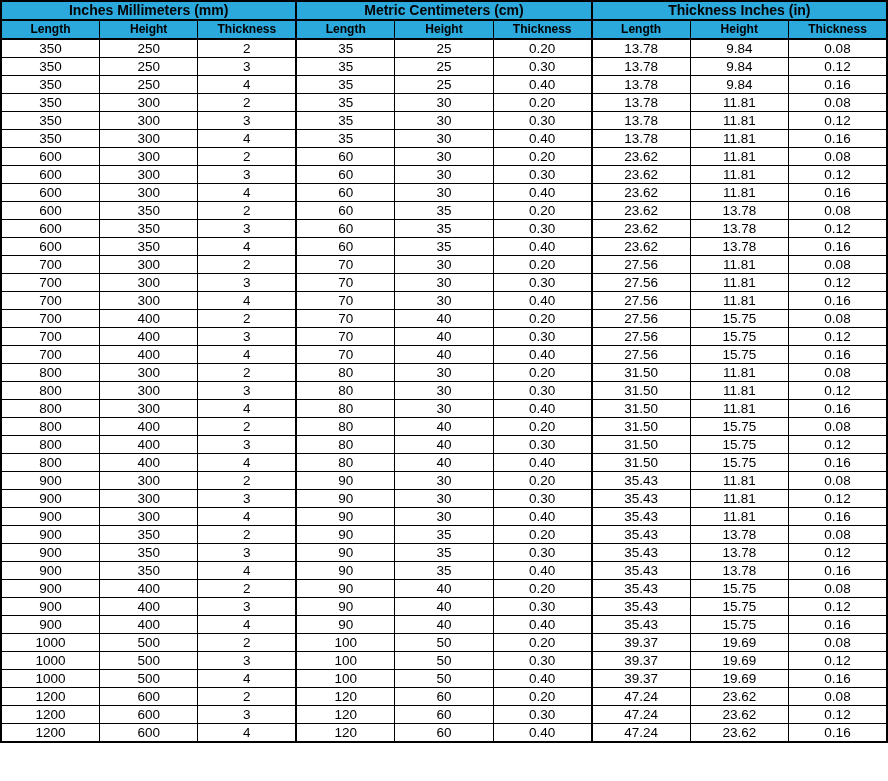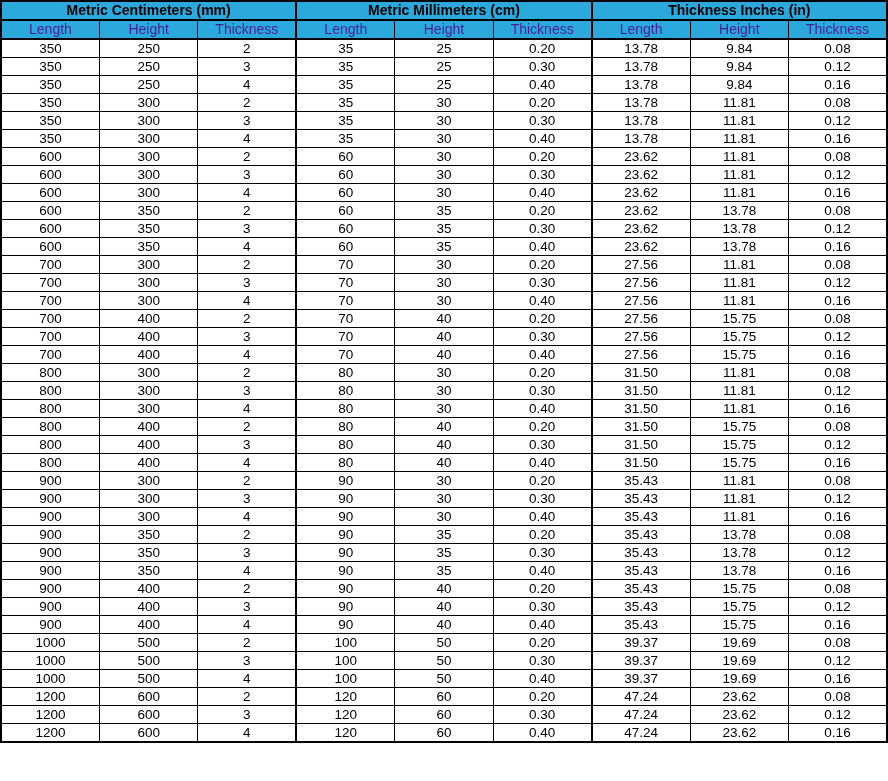--- a/index.html
+++ b/index.html
@@ -26,44 +26,44 @@
     background: #2BA9DD;
     color: #000;
     font-weight: bold;
     font-size: 14px;
     height: 17px;
     line-height: 17px;
     border: 2px solid #000;
   }
   th.sub-label {
     background: #2BA9DD;
-    color: #4c1d95;
-    font-weight: normal;
-    font-size: 14px;
+    color: #000000;
+    font-weight: bold;
+    font-size: 12px;
     height: 17px;
     line-height: 17px;
     border-bottom: 2px solid #000;
   }
   td.cell {
     background: #FFFFFF;
     color: #000;
     font-size: 13.5px;
     height: 17px;
     line-height: 17px;
   }
   .group-start { border-left: 2px solid #000 !important; }
 </style>
 </head>
 <body>
 
 <table class="size-table">
   <thead>
     <tr>
-      <th class="group-label" colspan="3">Metric Centimeters (mm)</th>
-      <th class="group-label group-start" colspan="3">Metric Millimeters (cm)</th>
+      <th class="group-label" colspan="3">Inches Millimeters (mm)</th>
+      <th class="group-label group-start" colspan="3">Metric Centimeters (cm)</th>
       <th class="group-label group-start" colspan="3">Thickness Inches (in)</th>
     </tr>
     <tr>
       <th class="sub-label">Length</th>
       <th class="sub-label">Height</th>
       <th class="sub-label">Thickness</th>
       <th class="sub-label group-start">Length</th>
       <th class="sub-label">Height</th>
       <th class="sub-label">Thickness</th>
       <th class="sub-label group-start">Length</th>

